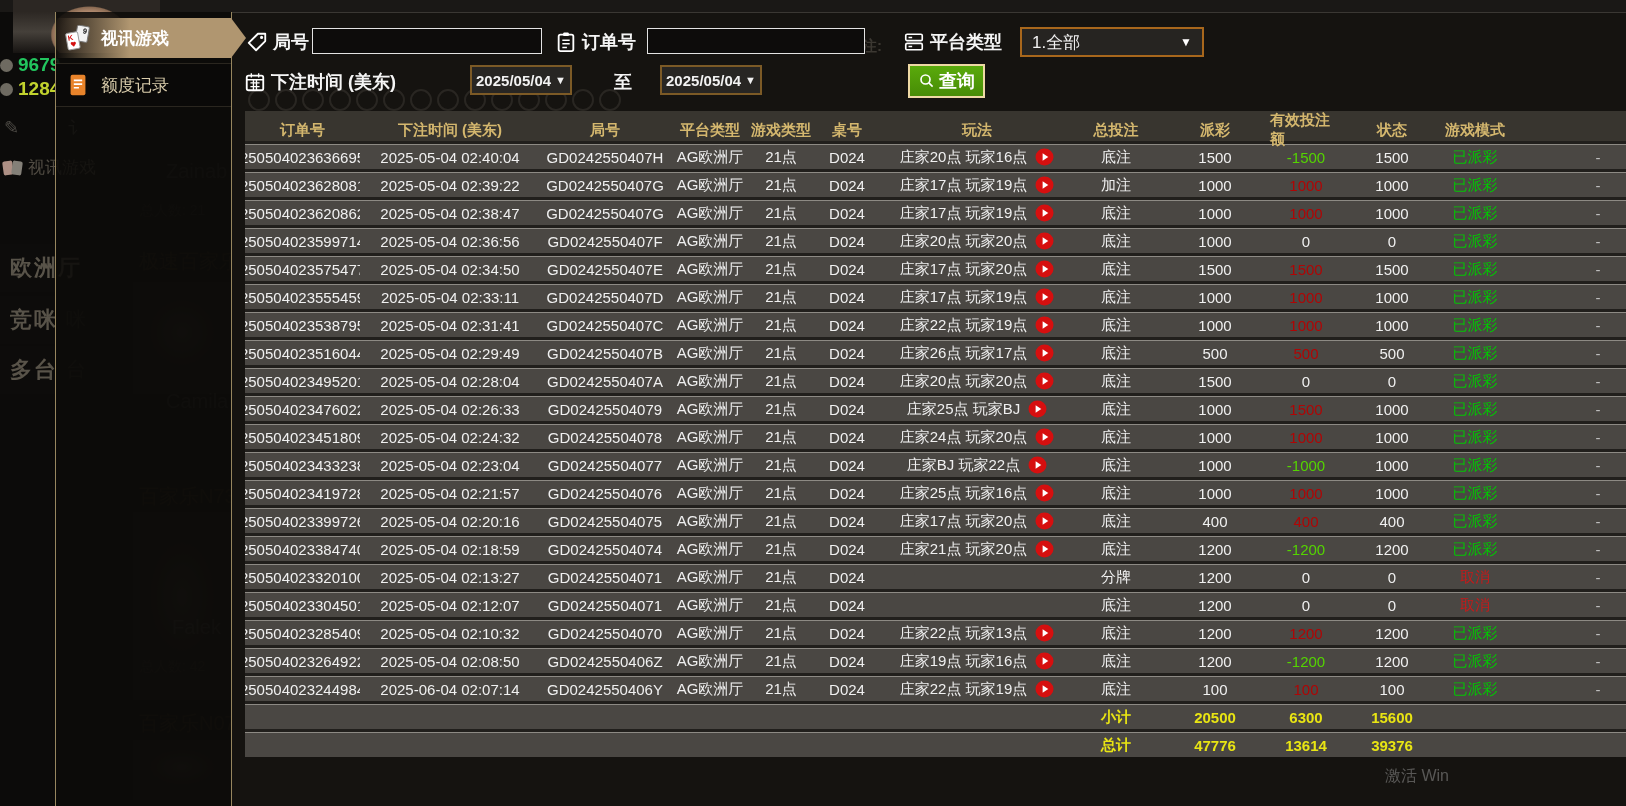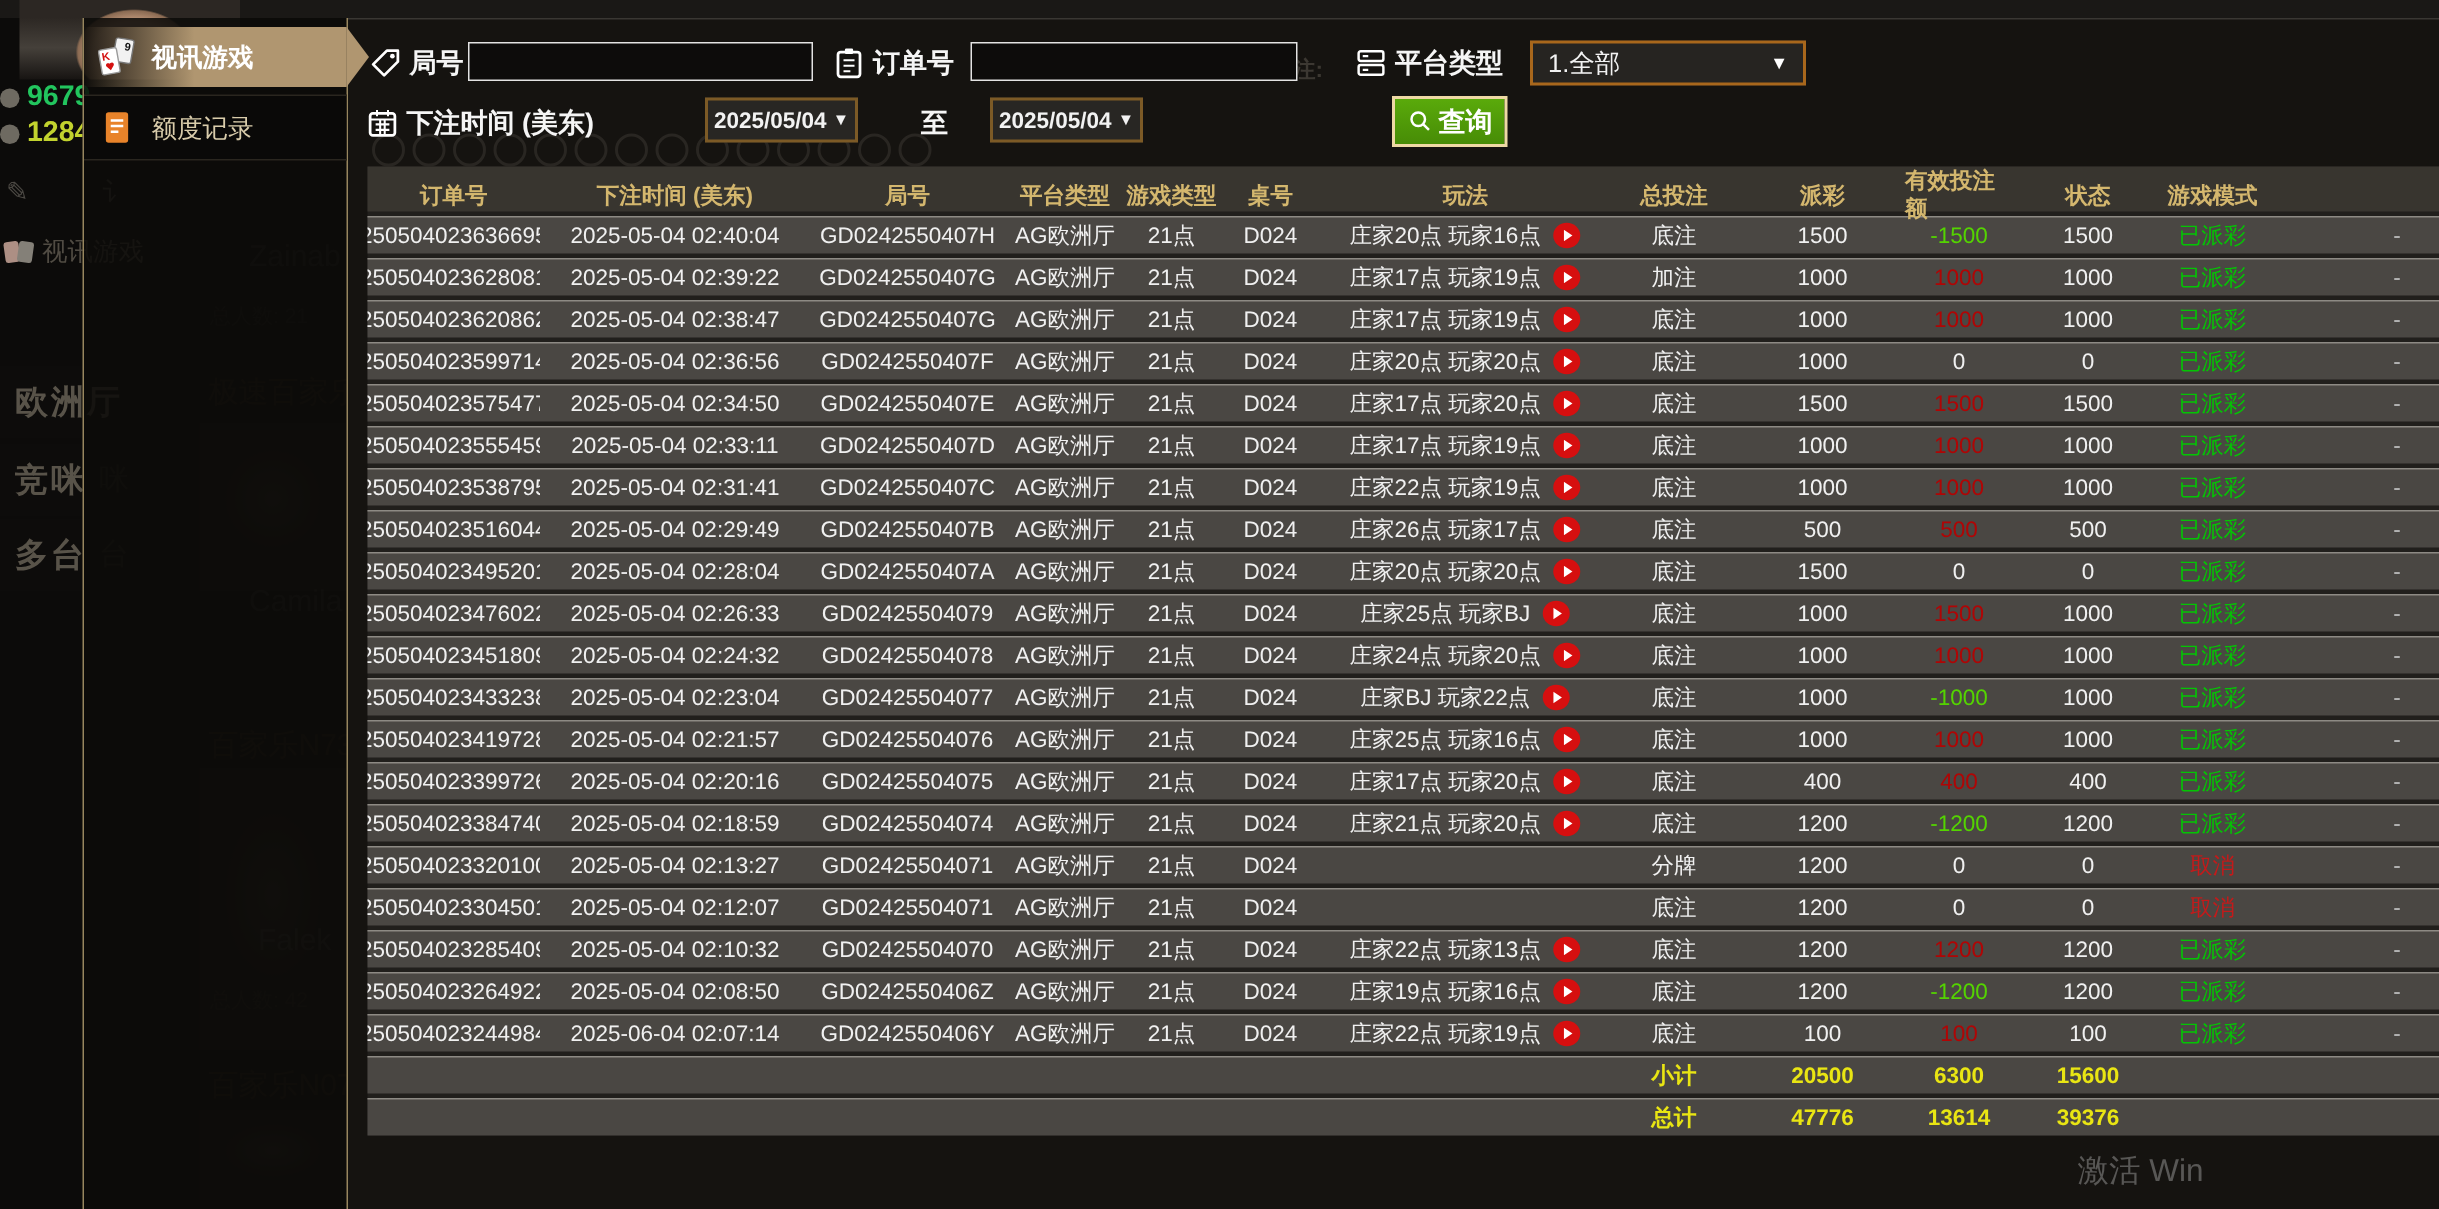--- a/index.html
+++ b/index.html
@@ -51,21 +51,21 @@
   .flabel { position:absolute; display:flex; align-items:center; gap:5px; color:#f5f5f5; font-weight:bold; font-size:18px; }
   .ficon { width:22px; height:22px; }
   .finput { position:absolute; height:26px; background:#0d0c0b; border:1px solid #e3e3e3; color:#eee; font-size:15px; padding:0 6px; }
   .fselect { position:absolute; height:30px; background:#262421; border:2px solid #a8671c; color:#f2f2f2;
     font-size:17px; display:flex; align-items:center; padding:0 10px; cursor:pointer; }
   .fselect .arr { margin-left:auto; font-size:12px; color:#fff; }
   .fdate { position:absolute; height:30px; background:#282623; border:2px solid #7c5a26; color:#f2f2f2;
     font-size:15px; font-weight:bold; display:flex; align-items:center; justify-content:center; gap:4px; cursor:pointer; }
   .fdate .arr { font-size:11px; }
   .to-label { position:absolute; color:#f5f5f5; font-weight:bold; font-size:18px; }
-  .search-btn { position:absolute; left:696px; top:51px; width:77px; height:34px;
+  .search-btn { position:absolute; left:676px; top:51px; width:77px; height:34px;
     background:linear-gradient(180deg,#5aaa0b,#478c06); border:2px solid #eed9a4; color:#fff;
     font-size:18px; font-weight:bold; display:flex; align-items:center; justify-content:center; gap:3px; cursor:pointer; }
 
   
   .tbl { position:absolute; left:13px; top:98px; width:1443px; background:#211f1c; }
   .thead, .trow { display:grid; grid-template-columns:115px 180px 130px 80px 62px 70px 190px 88px 110px 72px 100px 66px 180px; }
   .thead { height:30px; background:#38352f; color:#d4b76e; font-weight:bold; font-size:15px; }
   .thead .cell { display:flex; align-items:center; justify-content:center; }
   .trow { height:25px; background:#4a4743; border-top:1px solid #8d8a84; margin-top:3px; color:#f0f0f0; font-size:15px; }
   .trow .cell { display:flex; align-items:center; justify-content:center; white-space:nowrap; overflow:hidden; }
@@ -73,21 +73,21 @@
   .win  { color:#b00505; }
   .loss { color:#54d400; }
   .zero { color:#f0f0f0; }
   .paid { color:#04c404; }
   .cancelled { color:#c41a1a; }
   .sumrow { font-weight:bold; }
   .sumrow .cell { color:#e9e513; }
   .dash { color:#bdbdbd; }
   .playbtn { width:19px; height:18px; flex:0 0 19px; cursor:pointer; }
 
-  .watermark { position:absolute; left:1385px; top:766px; color:#9a9a9a; opacity:.5; font-size:21px; z-index:25; }
+  .watermark { position:absolute; left:1385px; top:766px; color:#9a9a9a; opacity:.5; font-size:16px; z-index:25; }
 </style>
 </head>
 <body>
 
 <div id="screen">
 
   <div class="bg-layer">
     <div class="topbar"></div>
     <div class="avatar"></div>
 

